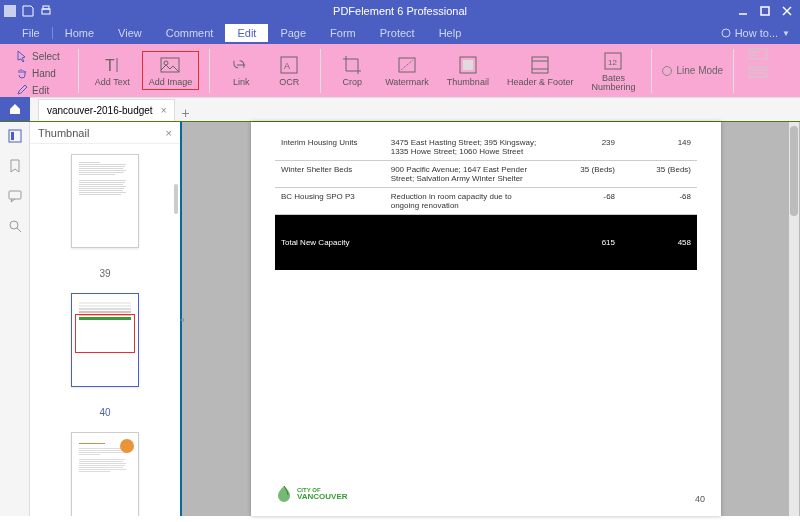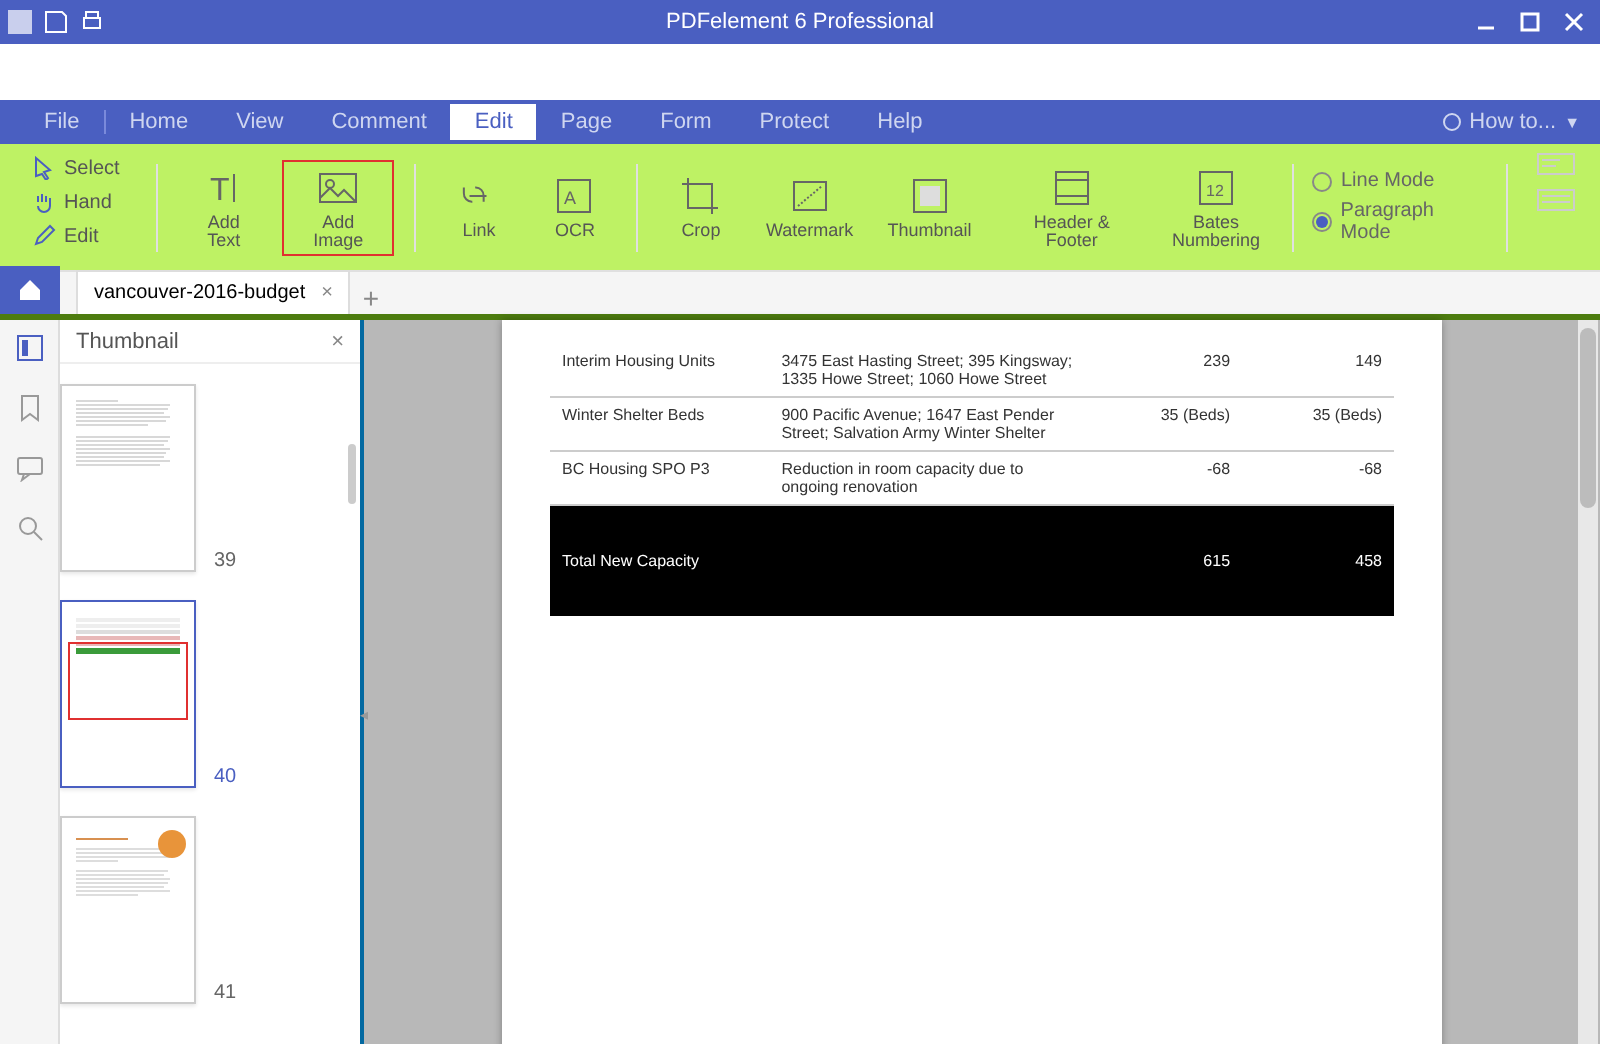--- a/index.html
+++ b/index.html
@@ -4,51 +4,51 @@
 <style>
 * { margin: 0; padding: 0; box-sizing: border-box; font-family: 'Segoe UI', Tahoma, sans-serif; }
 body { width: 800px; height: 522px; overflow: hidden; background: #fff; font-size: 11px; }
 
 .titlebar { height: 22px; background: #4a5fc1; display: flex; align-items: center; color: #fff; padding: 0 4px; }
 .titlebar-left { display: flex; gap: 6px; align-items: center; width: 120px; }
 .titlebar-title { flex: 1; text-align: center; font-size: 11px; }
 .titlebar-right { display: flex; gap: 4px; width: 120px; justify-content: flex-end; }
 .winbtn { width: 18px; height: 14px; display: flex; align-items: center; justify-content: center; cursor: pointer; }
 
-.menubar { height: 22px; background: #4a5fc1; display: flex; align-items: center; padding: 0 10px; color: #cfd6f0; margin-top: 28px; }
+.menubar { height: 22px; background: #4a5fc1; display: flex; align-items: center; padding: 0 10px; color: #cfd6f0; }
 .menu-item { padding: 3px 12px; font-size: 11px; cursor: pointer; }
 .menu-item.active { background: #fff; color: #4a5fc1; }
 .menubar-right { margin-left: auto; display: flex; align-items: center; gap: 4px; font-size: 11px; color: #cfd6f0; }
 
-.ribbon { height: 64px; background: #bef264; border-bottom: 1px solid #e0e0e0; display: flex; align-items: center; padding: 4px 8px; gap: 6px; }
+.ribbon { height: 54px; background: #f9a8d4; border-bottom: 1px solid #e0e0e0; display: flex; align-items: center; padding: 4px 8px; gap: 6px; }
 .ribbon-group { display: flex; gap: 2px; padding: 0 4px; height: 100%; align-items: center; }
 .ribbon-divider { width: 1px; height: 44px; background: #e0e0e0; margin: 0 4px; }
 .ribbon-btn { display: flex; flex-direction: column; align-items: center; justify-content: center; gap: 2px; padding: 2px 6px; cursor: pointer; min-width: 42px; }
 .ribbon-btn.highlight { border: 1px solid #e03030; }
 .ribbon-label { font-size: 9px; color: #555; text-align: center; line-height: 1; }
 .small-btn { display: flex; align-items: center; gap: 4px; font-size: 10px; color: #555; padding: 2px 4px; cursor: pointer; }
 .mode-group { display: flex; flex-direction: column; gap: 4px; }
 .radio-row { display: flex; align-items: center; gap: 4px; font-size: 10px; color: #666; }
 .radio { width: 10px; height: 10px; border: 1px solid #888; border-radius: 50%; display: inline-block; position: relative; }
 .radio.checked::after { content: ''; position: absolute; top: 1px; left: 1px; width: 6px; height: 6px; background: #4a5fc1; border-radius: 50%; }
 
-.tabbar { height: 24px; background: #f5f5f5; display: flex; align-items: end; border-bottom: 3px solid #4d7c0f; }
+.tabbar { height: 24px; background: #f5f5f5; display: flex; align-items: end; border-bottom: 1px solid #4d7c0f; }
 .home-tab { width: 30px; height: 24px; background: #4a5fc1; display: flex; align-items: center; justify-content: center; }
 .file-tab { height: 22px; background: #fff; border: 1px solid #ddd; border-bottom: none; padding: 0 8px; display: flex; align-items: center; gap: 8px; font-size: 10px; margin-left: 8px; }
 .tab-close { color: #888; cursor: pointer; }
 .tab-add { width: 20px; text-align: center; color: #888; cursor: pointer; font-size: 14px; }
 
 .main { display: flex; height: 394px; }
 .sidebar-icons { width: 30px; background: #f5f5f5; border-right: 1px solid #ddd; display: flex; flex-direction: column; align-items: center; padding-top: 6px; gap: 14px; }
 .side-icon { width: 16px; height: 16px; cursor: pointer; color: #888; display: flex; align-items: center; justify-content: center; }
 
 .thumb-panel { width: 152px; background: #fff; border-right: 2px solid #0369a1; display: flex; flex-direction: column; }
 .thumb-header { height: 22px; display: flex; align-items: center; justify-content: space-between; padding: 0 8px; font-size: 11px; color: #555; border-bottom: 1px solid #eee; }
 .thumb-scroll { flex: 1; overflow: hidden; padding: 10px 0; position: relative; }
-.thumb-item { display: flex; flex-direction: row; align-items: flex-end; gap: 9px; margin-bottom: 14px; }
+.thumb-item { display: flex; flex-direction: column; align-items: center; gap: 20px; margin-bottom: 14px; }
 .thumb-page { width: 68px; height: 94px; background: #fff; border: 1px solid #ccc; box-shadow: 0 1px 2px rgba(0,0,0,0.1); position: relative; padding: 4px; }
 .thumb-page.selected { border: 1px solid #4a5fc1; }
 .thumb-overlay { position: absolute; top: 22%; left: 3px; right: 3px; height: 42%; border: 1px solid #e03030; }
 .thumb-num { font-size: 10px; color: #666; }
 .thumb-num.sel { color: #4a5fc1; }
 
 .page-area { flex: 1; background: #b8b8b8; display: flex; justify-content: center; padding: 0; position: relative; }
 .scroll-track { position: absolute; right: 1px; top: 0; bottom: 0; width: 10px; background: #e8e8e8; }
 .scroll-thumb { position: absolute; top: 4px; width: 8px; left: 1px; height: 90px; background: #bcbcbc; border-radius: 4px; }
 .splitter { position:absolute; left:-4px; top:50%; width:8px; height:40px; transform:translateY(-50%); color:#999; font-size:8px; display:flex; align-items:center; justify-content:center;}
@@ -220,24 +220,20 @@
         <text x="6" y="15" font-size="8" fill="#666">12</text>
       </svg>
     <span class="ribbon-label" style="white-space:pre-line">Bates
 Numbering</span>
   </div>
   <div class="ribbon-divider"></div>
   <div class="mode-group">
     <div class="radio-row">
         <span class="radio"></span>
         <span>Line Mode</span>
-      </div>
-    <div class="radio-row">
-        <span class="radio checked"></span>
-        <span>Paragraph Mode</span>
       </div>
   </div>
   <div class="ribbon-divider"></div>
   <div class="ribbon-group" style="flex-direction:column;gap:6px;">
     <svg width="20" height="12">
         <rect x="1" y="1" width="18" height="10" fill="none" stroke="#ccc"></rect>
         <line x1="3" y1="4" x2="12" y2="4" stroke="#ccc"></line>
         <line x1="3" y1="7" x2="10" y2="7" stroke="#ccc"></line>
       </svg>
     <svg width="20" height="12">

